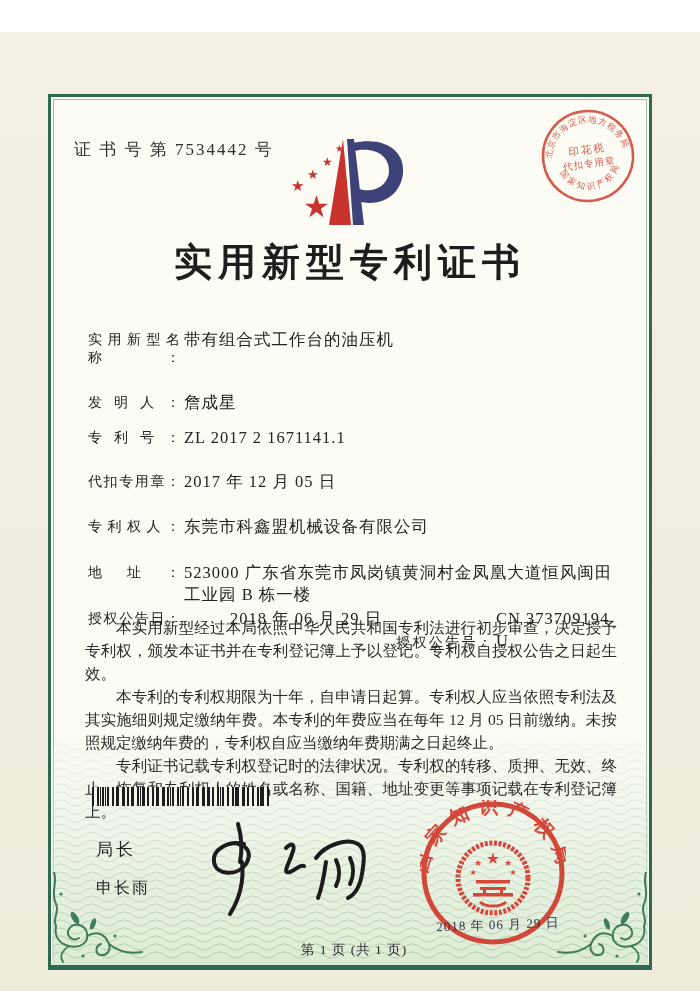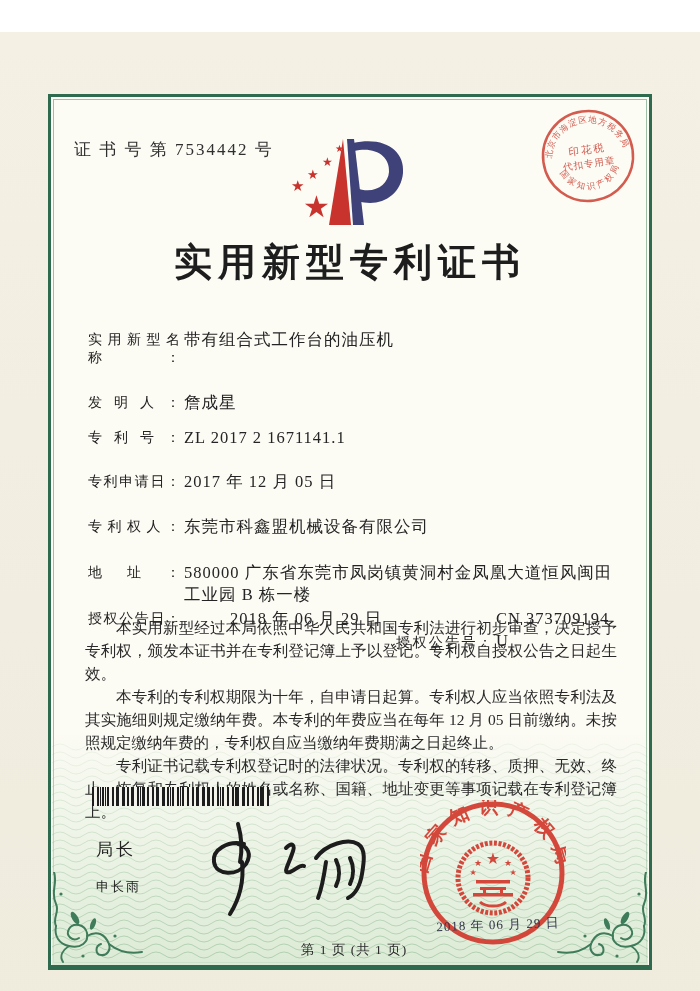--- a/index.html
+++ b/index.html
@@ -29,21 +29,21 @@
   .bottom-tint { left:52px; top:698px; width:596px; height:235px;
     background:linear-gradient(180deg,rgba(231,242,227,0) 0%,rgba(224,238,219,.45) 40%,rgba(214,232,208,.85) 100%); }
   .waves-svg { left:52px; top:710px; }
   .barcode { left:92px; top:755px; width:177px; height:19px;
     background:
       repeating-linear-gradient(90deg,#1d1d1d 0 2px,transparent 2px 5px),
       repeating-linear-gradient(90deg,#1d1d1d 0 1px,transparent 1px 8px),
       repeating-linear-gradient(90deg,#1d1d1d 0 1px,transparent 1px 13px);
     background-color:#f5f4ec; }
   .director-title { left:96px; top:806px; font-size:17px; letter-spacing:3px; color:#222; }
-  .director-name  { left:96px; top:846px; font-size:13px; letter-spacing:2px; color:#222; }
+  .director-name  { left:96px; top:846px; font-size:16px; letter-spacing:2px; color:#222; }
   .signature-svg { left:198px; top:786px; }
   .seal-svg { left:420px; top:768px; }
   .seal-date { left:428px; top:884px; width:140px; font-size:13px; letter-spacing:1px;
                color:#33334a; transform:rotate(-2deg); text-align:center; }
   .tax-stamp-svg { left:540px; top:76px; transform:rotate(-8deg); opacity:.9; }
   .footer { left:8px; right:0; top:909px; text-align:center; font-size:13.5px; color:#2c2c2c; letter-spacing:1px; }
   .flourish-left { left:49px; top:840px; }
   .flourish-right { left:556px; top:840px; transform:scaleX(-1); }
   .logo-svg { left:287px; top:103px; }
   svg text { font-family:"Liberation Serif","DejaVu Serif",serif; }
@@ -129,30 +129,30 @@
   </div>
   <div class="abs field-row" style="top:360px">
     <span class="field-label">发明人：</span>
     <span class="field-value">詹成星</span>
   </div>
   <div class="abs field-row" style="top:395px">
     <span class="field-label">专利号：</span>
     <span class="field-value">ZL 2017 2 1671141.1</span>
   </div>
   <div class="abs field-row" style="top:439px">
-    <span class="field-label">专利申请日：</span>
+    <span class="field-label">代扣专用章：</span>
     <span class="field-value">2017 年 12 月 05 日</span>
   </div>
   <div class="abs field-row" style="top:484px">
     <span class="field-label">专利权人：</span>
     <span class="field-value">东莞市科鑫盟机械设备有限公司</span>
   </div>
   <div class="abs field-row" style="top:530px">
     <span class="field-label">地址：</span>
-    <span class="field-value">580000 广东省东莞市凤岗镇黄洞村金凤凰大道恒风闽田
+    <span class="field-value">523000 广东省东莞市凤岗镇黄洞村金凤凰大道恒风闽田
 工业园 B 栋一楼</span>
   </div>
   <div class="abs field-row" style="top:576px; position:absolute;gap:46px;">
     <span class="field-label">授权公告日：</span>
     <span class="field-value">2018 年 06 月 29 日</span>
     <span class="pair2">
       <span class="field-label" style="width:96px;flex:0 0 96px">授权公告号：</span>
       <span class="field-value">CN 373709194 U</span>
     </span>
   </div>

